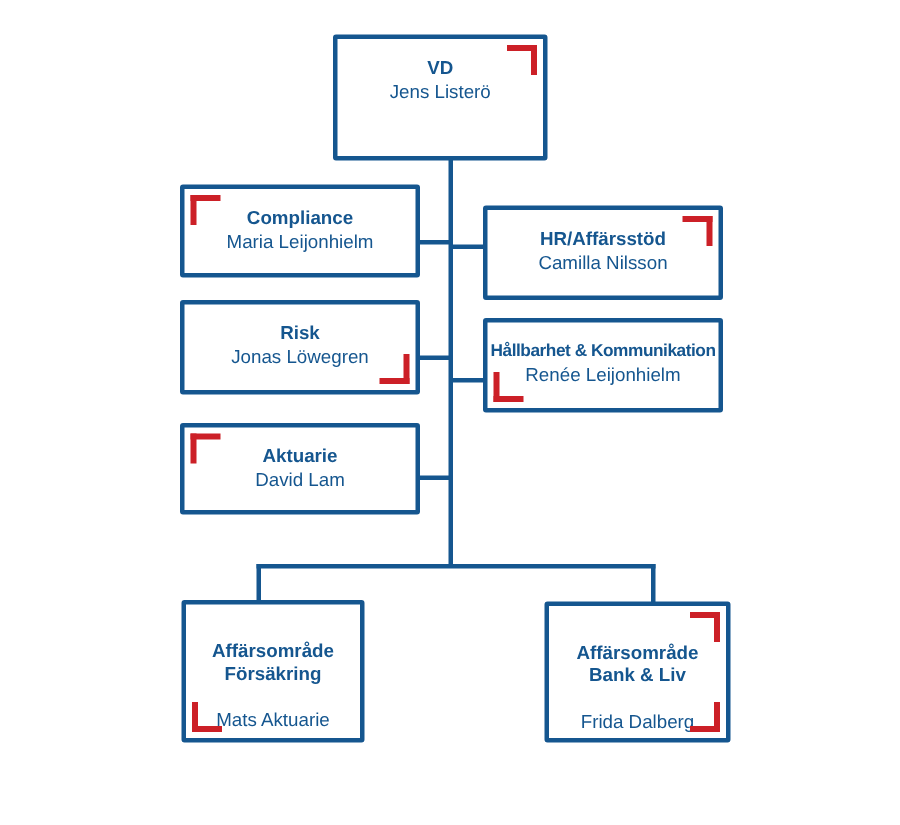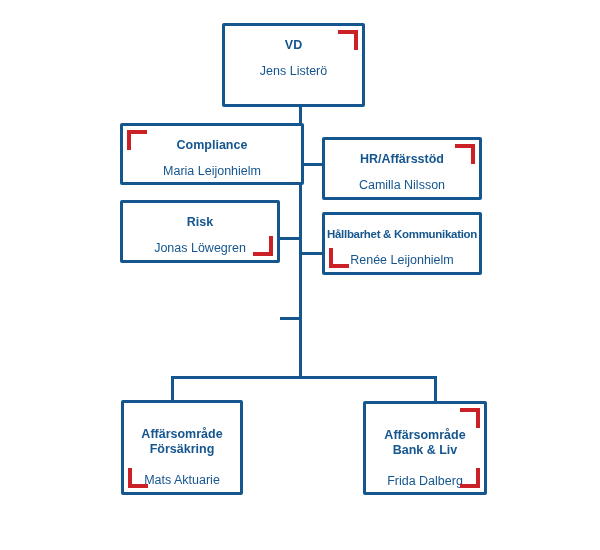--- a/index.html
+++ b/index.html
@@ -30,30 +30,30 @@
   .node .title {
     font-weight: bold;
     font-size: 12.5px;
     line-height: 15px;
     white-space: pre;
     margin-top: 12px;
   }
   .node .person {
     font-size: 12.5px;
     line-height: 15px;
-    margin-top: 11px;
+    margin-top: 1px;
     white-space: pre;
   }
   .node.tall .title { margin-top: 24px; }
   .node.tall .person { margin-top: 16px; }
   .node-hallbarhet .title { font-size: 11.5px; letter-spacing: -0.3px; }
 
   
   .node-vd          { left: 222px; top: 23px;  width: 143px; height: 84px; }
-  .node-compliance  { left: 120px; top: 123px; width: 184px; height: 62px; }
+  .node-compliance  { left: 120px; top: 123px; width: 160px; height: 62px; }
   .node-hr          { left: 322px; top: 137px; width: 160px; height: 63px; }
   .node-risk        { left: 120px; top: 200px; width: 160px; height: 63px; }
   .node-hallbarhet  { left: 322px; top: 212px; width: 160px; height: 63px; }
   .node-aktuarie    { left: 120px; top: 282px; width: 160px; height: 61px; }
   .node-forsakring  { left: 121px; top: 400px; width: 122px; height: 95px; }
   .node-bankliv     { left: 363px; top: 401px; width: 124px; height: 94px; }
 
   
   .corner {
     position: absolute;
@@ -115,20 +115,25 @@
     <div class="title">Risk</div>
     <div class="person">Jonas Löwegren</div>
   </div>
 
   <div class="node node-hallbarhet">
     <span class="corner bl"></span>
     <div class="title">Hållbarhet &amp; Kommunikation</div>
     <div class="person">Renée Leijonhielm</div>
   </div>
 
+  <div class="node node-aktuarie">
+    <span class="corner tl"></span>
+    <div class="title">Aktuarie</div>
+    <div class="person">David Lam</div>
+  </div>
 
   <div class="node tall node-forsakring">
     <span class="corner bl"></span>
     <div class="title">Affärsområde
 Försäkring</div>
     <div class="person">Mats Aktuarie</div>
   </div>
 
   <div class="node tall node-bankliv">
     <span class="corner tr"></span>

